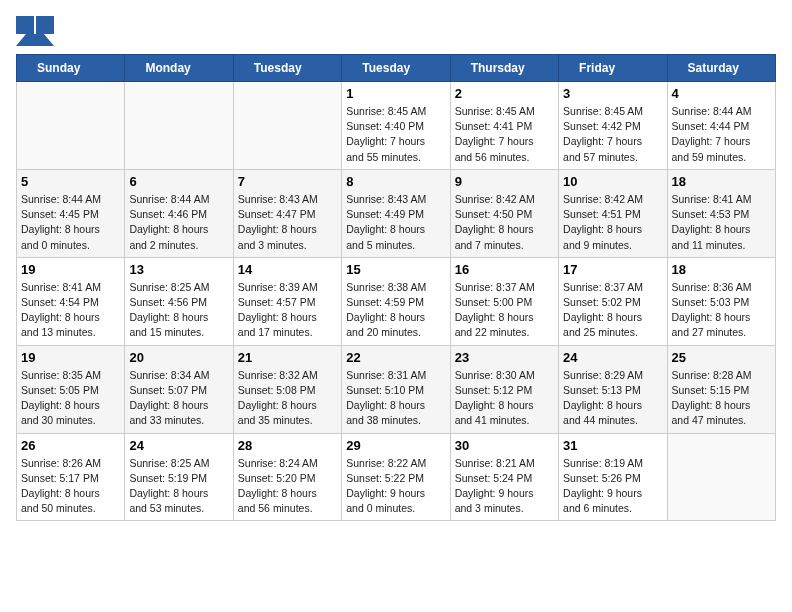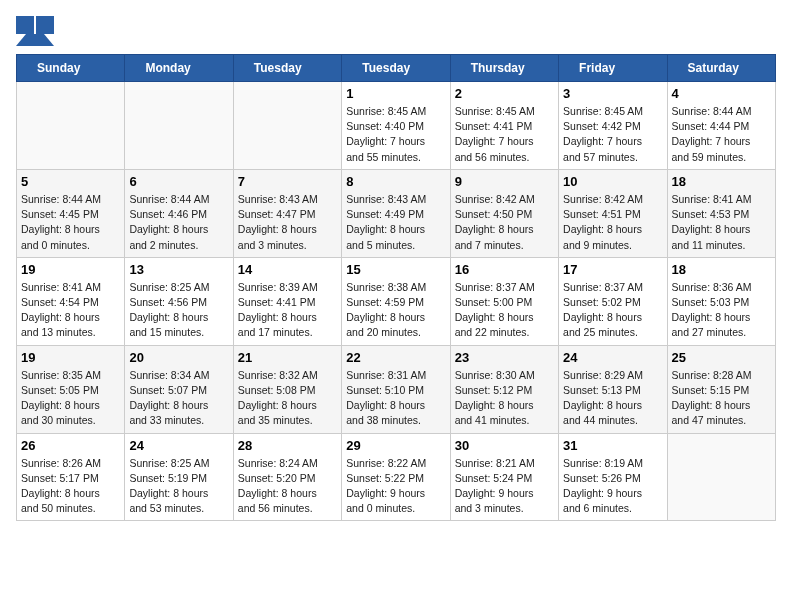--- a/index.html
+++ b/index.html
@@ -210,21 +210,21 @@
         <td>
           <span class="day-number">13</span>
           <div class="day-info" style="white-space: pre-line;">Sunrise: 8:25 AM
 Sunset: 4:56 PM
 Daylight: 8 hours
 and 15 minutes.</div>
         </td>
         <td>
           <span class="day-number">14</span>
           <div class="day-info" style="white-space: pre-line;">Sunrise: 8:39 AM
-Sunset: 4:41 PM
+Sunset: 4:57 PM
 Daylight: 8 hours
 and 17 minutes.</div>
         </td>
         <td>
           <span class="day-number">15</span>
           <div class="day-info" style="white-space: pre-line;">Sunrise: 8:38 AM
 Sunset: 4:59 PM
 Daylight: 8 hours
 and 20 minutes.</div>
         </td>

